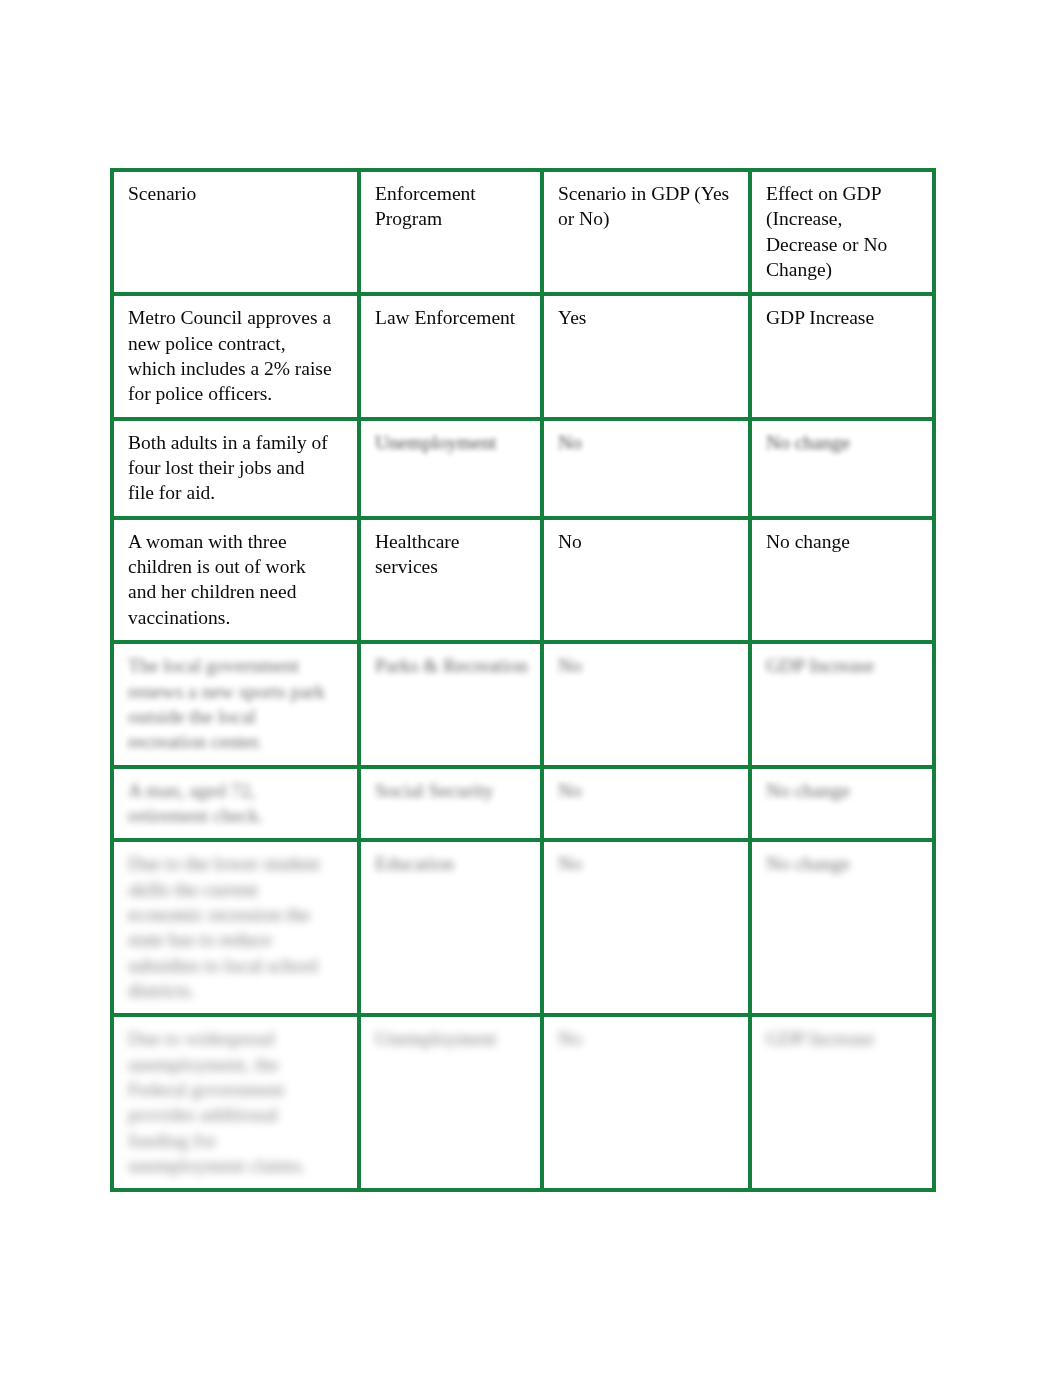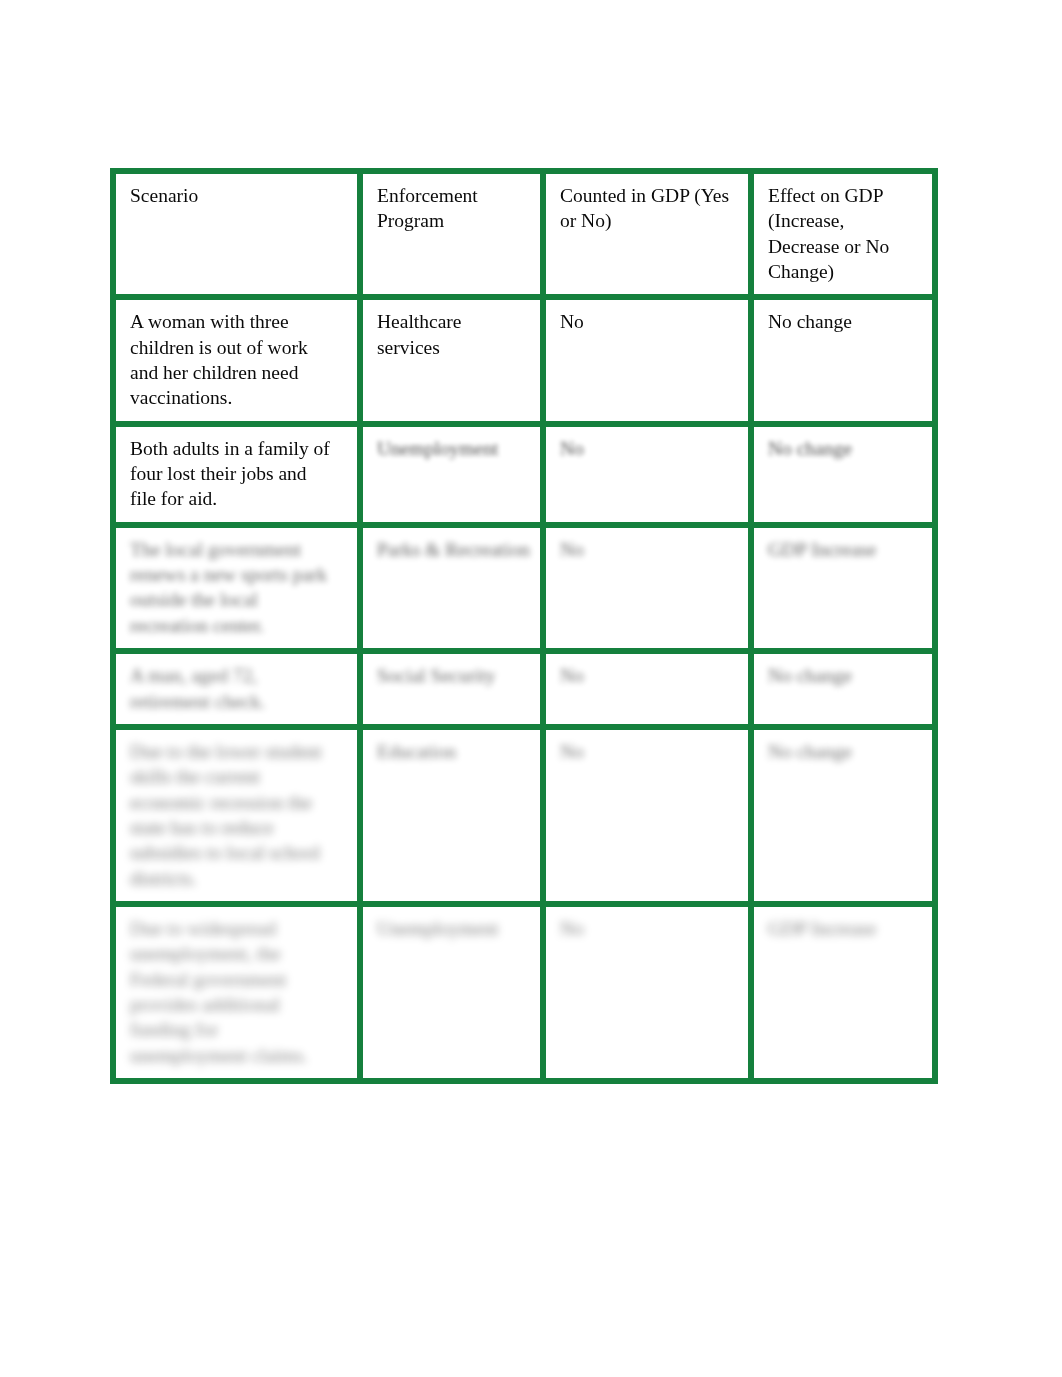--- a/index.html
+++ b/index.html
@@ -30,21 +30,21 @@
   #gdp-table {
     position: absolute;
     left: 110px;
     top: 168px;
     width: 822px;
     border-collapse: collapse;
     table-layout: fixed;
   }
 
   #gdp-table td {
-    border: 6px solid #15803d;
+    border: 4px solid #15803d;
     vertical-align: top;
     padding: 9px 10px 10px 14px;
     font-size: 19.5px;
     line-height: 1.30;
     font-weight: 400;
     color: #0a0a0a;
     background: #ffffff;
   }
 
   
@@ -83,62 +83,79 @@
 
     <tr>
           <td>
             <span class="cell-text blurwrap">Scenario</span>
           </td>
           <td>
             <span class="cell-text blurwrap">Enforcement
 Program</span>
           </td>
           <td>
-            <span class="cell-text blurwrap">Counted in GDP (Yes
+            <span class="cell-text blurwrap">Scenario in GDP (Yes
 or No)</span>
           </td>
           <td>
             <span class="cell-text blurwrap">Effect on GDP
 (Increase,
 Decrease or No
 Change)</span>
           </td>
         </tr>
         <tr>
           <td>
+            <span class="cell-text blurwrap">Metro Council approves a
+new police contract,
+which includes a 2% raise
+for police officers.</span>
+          </td>
+          <td>
+            <span class="cell-text blurwrap">Law Enforcement</span>
+          </td>
+          <td>
+            <span class="cell-text blurwrap">Yes</span>
+          </td>
+          <td>
+            <span class="cell-text blurwrap">GDP Increase</span>
+          </td>
+        </tr>
+        <tr data-blur-applied="2.2">
+          <td>
+            <span class="cell-text blurwrap">Both adults in a family of
+four lost their jobs and
+file for aid.</span>
+          </td>
+          <td>
+            <span class="cell-text blurwrap" style="filter: blur(2.4px); opacity: 0.736;">Unemployment</span>
+          </td>
+          <td>
+            <span class="cell-text blurwrap" style="filter: blur(2.4px); opacity: 0.736;">No</span>
+          </td>
+          <td>
+            <span class="cell-text blurwrap" style="filter: blur(2.4px); opacity: 0.736;">No change</span>
+          </td>
+        </tr>
+        <tr>
+          <td>
             <span class="cell-text blurwrap">A woman with three
 children is out of work
 and her children need
 vaccinations.</span>
           </td>
           <td>
             <span class="cell-text blurwrap">Healthcare
 services</span>
           </td>
           <td>
             <span class="cell-text blurwrap">No</span>
           </td>
           <td>
             <span class="cell-text blurwrap">No change</span>
-          </td>
-        </tr>
-        <tr data-blur-applied="2.2">
-          <td>
-            <span class="cell-text blurwrap">Both adults in a family of
-four lost their jobs and
-file for aid.</span>
-          </td>
-          <td>
-            <span class="cell-text blurwrap" style="filter: blur(2.4px); opacity: 0.736;">Unemployment</span>
-          </td>
-          <td>
-            <span class="cell-text blurwrap" style="filter: blur(2.4px); opacity: 0.736;">No</span>
-          </td>
-          <td>
-            <span class="cell-text blurwrap" style="filter: blur(2.4px); opacity: 0.736;">No change</span>
           </td>
         </tr>
         <tr data-blur-applied="3.1">
           <td>
             <span class="cell-text blurwrap" style="filter: blur(3.4px); opacity: 0.626;">The local government
 renews a new sports park
 outside the local
 recreation center.</span>
           </td>
           <td>

